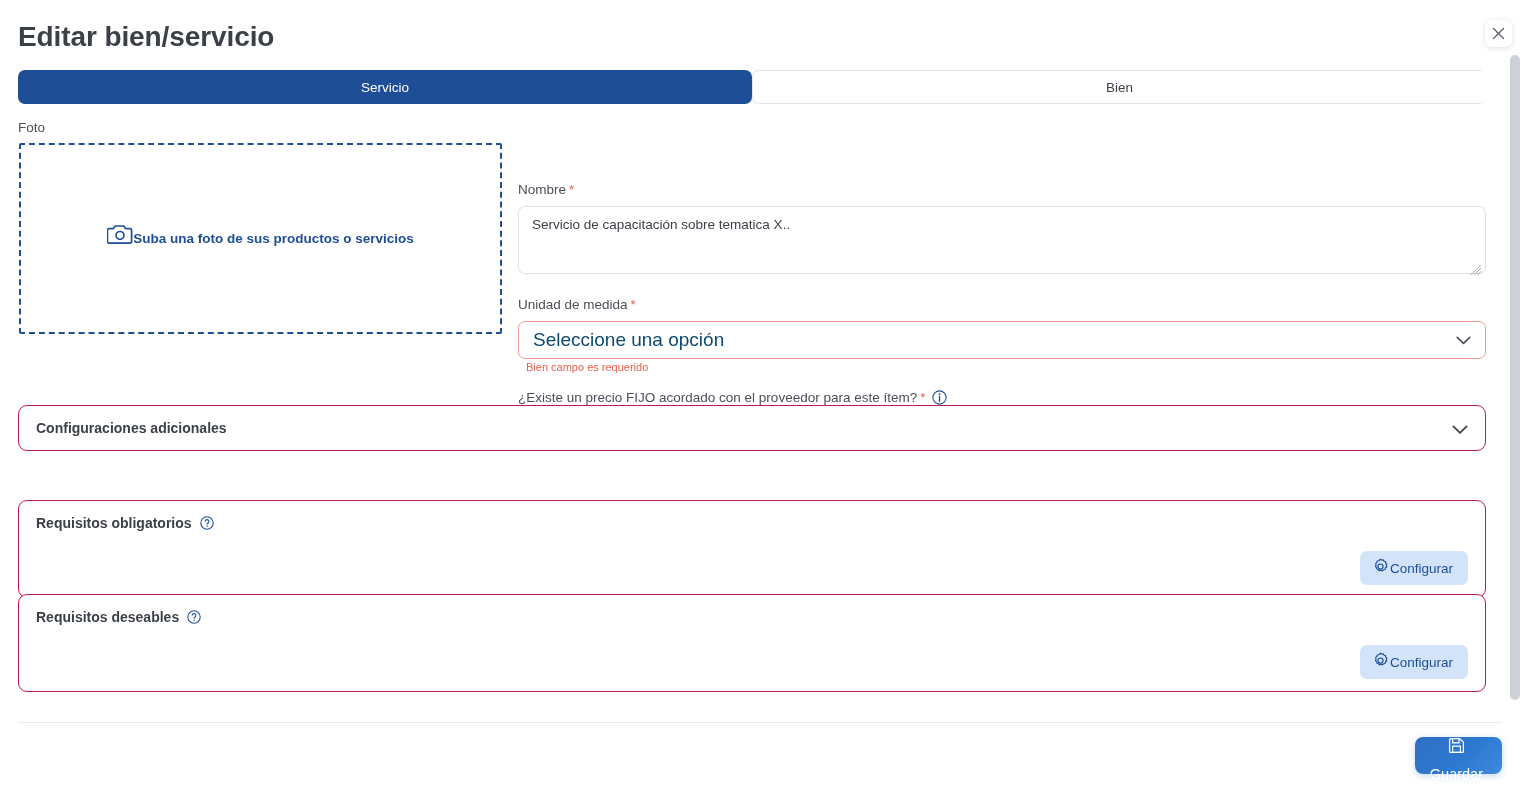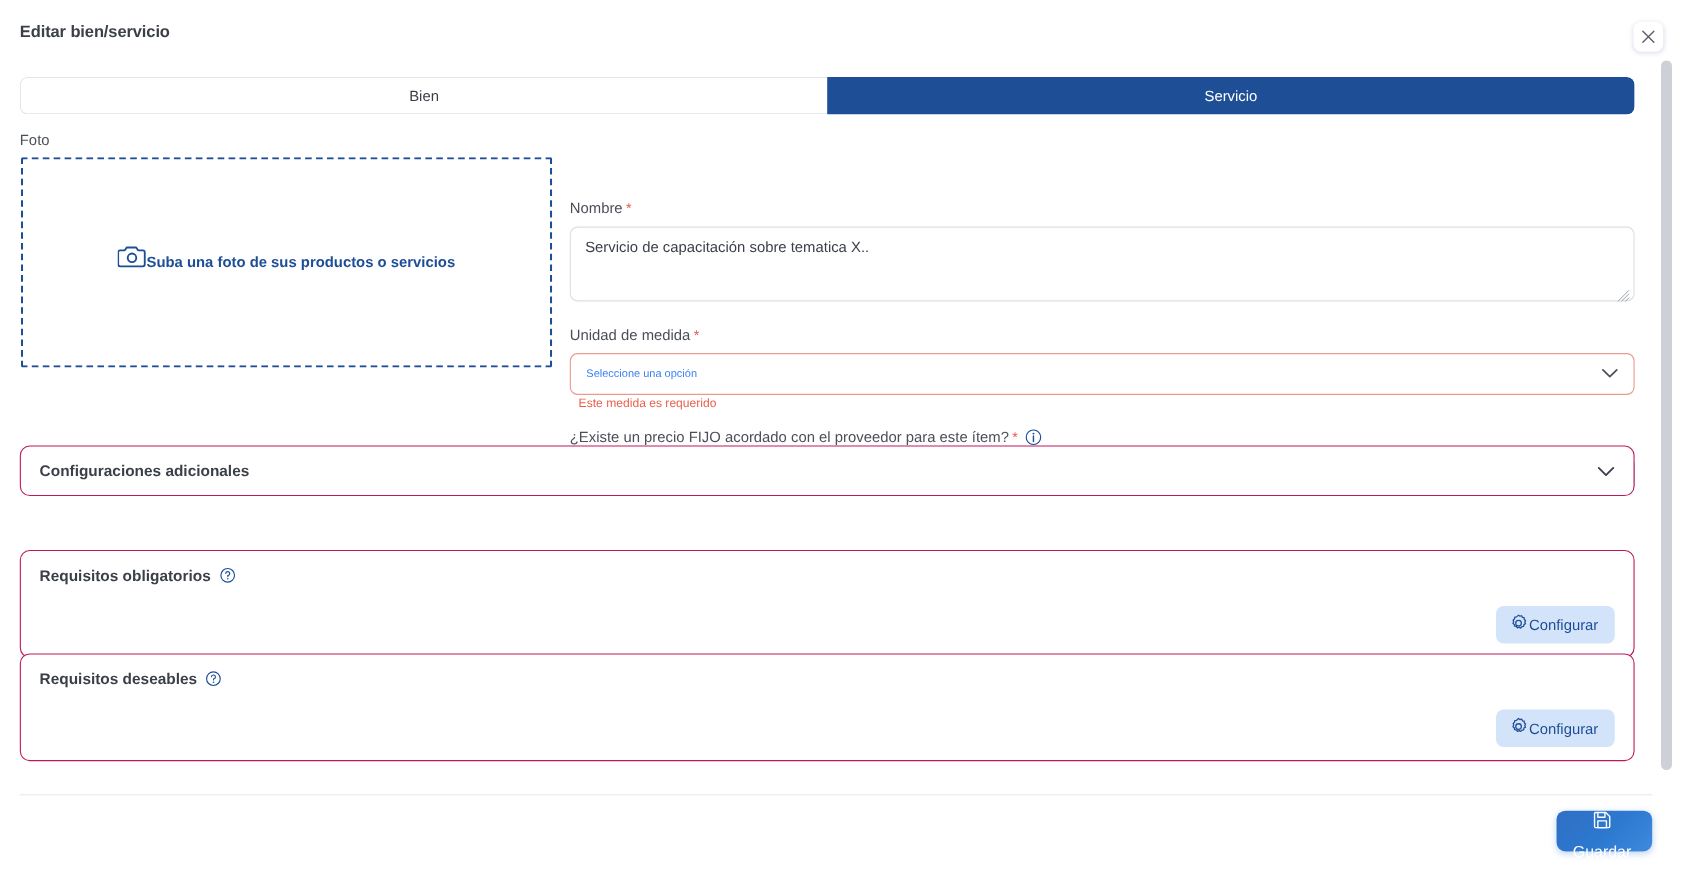--- a/index.html
+++ b/index.html
@@ -22,21 +22,21 @@
   .modal-header {
     position: absolute;
     top: 0; left: 0;
     width: 1528px;
     height: 64px;
   }
   .modal-title {
     position: absolute;
     left: 18px;
     top: 21px;
-    font-size: 15px;
+    font-size: 28px;
     font-weight: bold;
     color: #3b3f48;
     letter-spacing: -0.1px;
   }
   .close-btn {
     position: absolute;
     right: 16px;
     top: 20px;
     width: 27px;
     height: 27px;
@@ -167,22 +167,22 @@
     border: 1px solid #e99b90;
     border-radius: 7px;
     background: #ffffff;
     display: flex;
     align-items: center;
     padding: 0 14px;
     cursor: pointer;
   }
   .select-placeholder {
     flex: 1;
-    font-size: 10px;
-    color: #3b82f6;
+    font-size: 19px;
+    color: #0c4a6e;
   }
   .error-msg {
     position: absolute;
     left: 526px;
     top: 299px;
     font-size: 11px;
     color: #e8614d;
   }
 
   .lbl-precio { left: 518px; top: 328px; display: flex; align-items: center; }
@@ -339,22 +339,22 @@
         <svg width="13" height="13" viewBox="0 0 13 13">
           <path d="M1.5 1.5 L11.5 11.5 M11.5 1.5 L1.5 11.5" stroke="#5c616b" stroke-width="1.3" stroke-linecap="round"></path>
         </svg>
       </span>
     </button>
   </div>
 
   <div class="modal-body">
 
     <div class="seg-top">
+      <div class="seg active">Servicio</div>
       <div class="seg inactive">Bien</div>
-      <div class="seg active">Servicio</div>
     </div>
 
     <div class="foto-label">Foto</div>
     <div class="dropzone">
       <span class="cam">
         <svg width="26" height="22" viewBox="0 0 26 22" fill="none">
           <path d="M2.2 5.6h4.3l1.7-2.6h8.6l1.7 2.6h4.3a1.8 1.8 0 0 1 1.8 1.8v10.9a1.8 1.8 0 0 1-1.8 1.8H2.2a1.8 1.8 0 0 1-1.8-1.8V7.4a1.8 1.8 0 0 1 1.8-1.8z" stroke="#1d4e96" stroke-width="1.7" stroke-linejoin="round"></path>
           <circle cx="13" cy="12.4" r="3.9" stroke="#1d4e96" stroke-width="1.7"></circle>
         </svg>
       </span>
@@ -375,21 +375,21 @@
       <span>Unidad de medida</span><span class="req-star">*</span>
     </div>
     <div class="select-box">
       <span class="select-placeholder">Seleccione una opción</span>
       <span>
         <svg width="15" height="9" viewBox="0 0 15 9">
           <path d="M1.2 1.3 L7.5 7.3 L13.8 1.3" stroke="#4a4f58" stroke-width="1.6" fill="none" stroke-linecap="round" stroke-linejoin="round"></path>
         </svg>
       </span>
     </div>
-    <div class="error-msg">Este medida es requerido</div>
+    <div class="error-msg">Bien campo es requerido</div>
 
     <div class="field-label lbl-precio">
       <span>¿Existe un precio FIJO acordado con el proveedor para este ítem?</span>
         <span class="req-star">*</span>
       <span class="info-icon">
         <svg width="15" height="15" viewBox="0 0 15 15">
           <circle cx="7.5" cy="7.5" r="6.6" stroke="#1d4e96" stroke-width="1.1" fill="none"></circle>
           <circle cx="7.5" cy="4.2" r="0.9" fill="#1d4e96"></circle>
           <path d="M7.5 6.4 v5" stroke="#1d4e96" stroke-width="1.3" stroke-linecap="round"></path>
         </svg>

